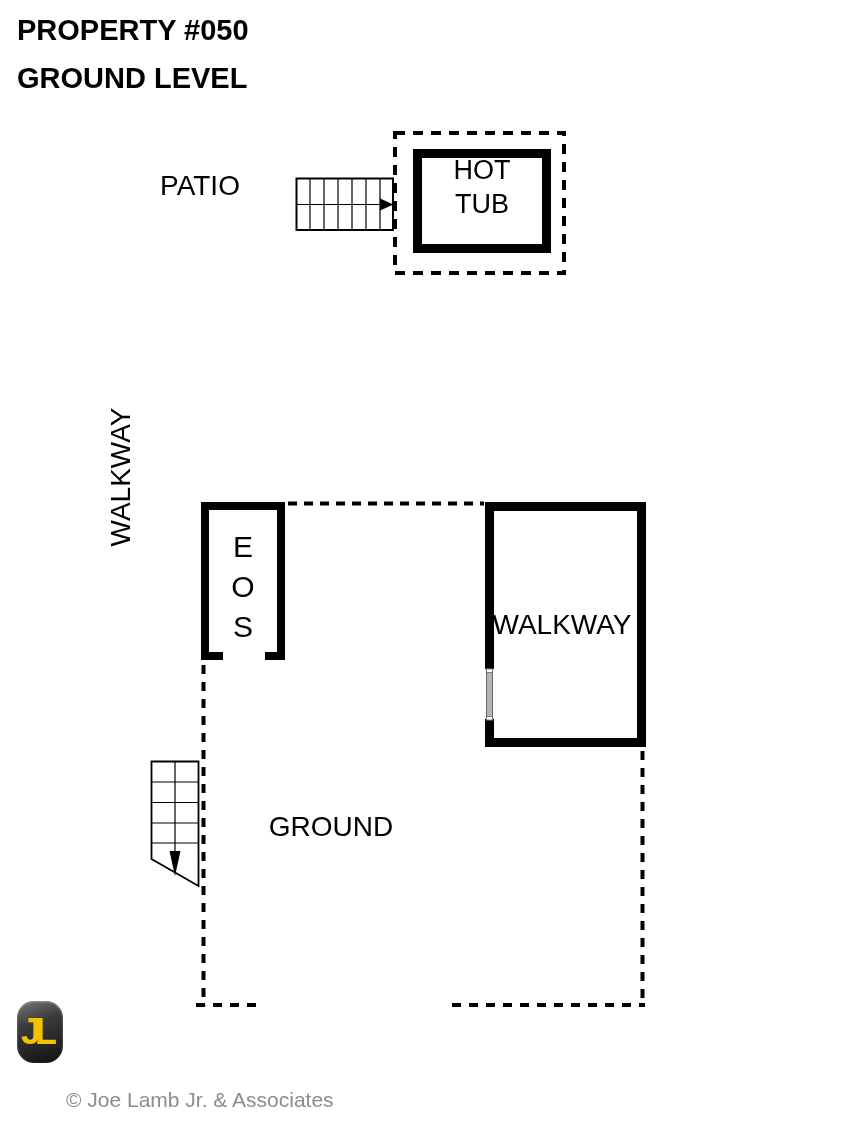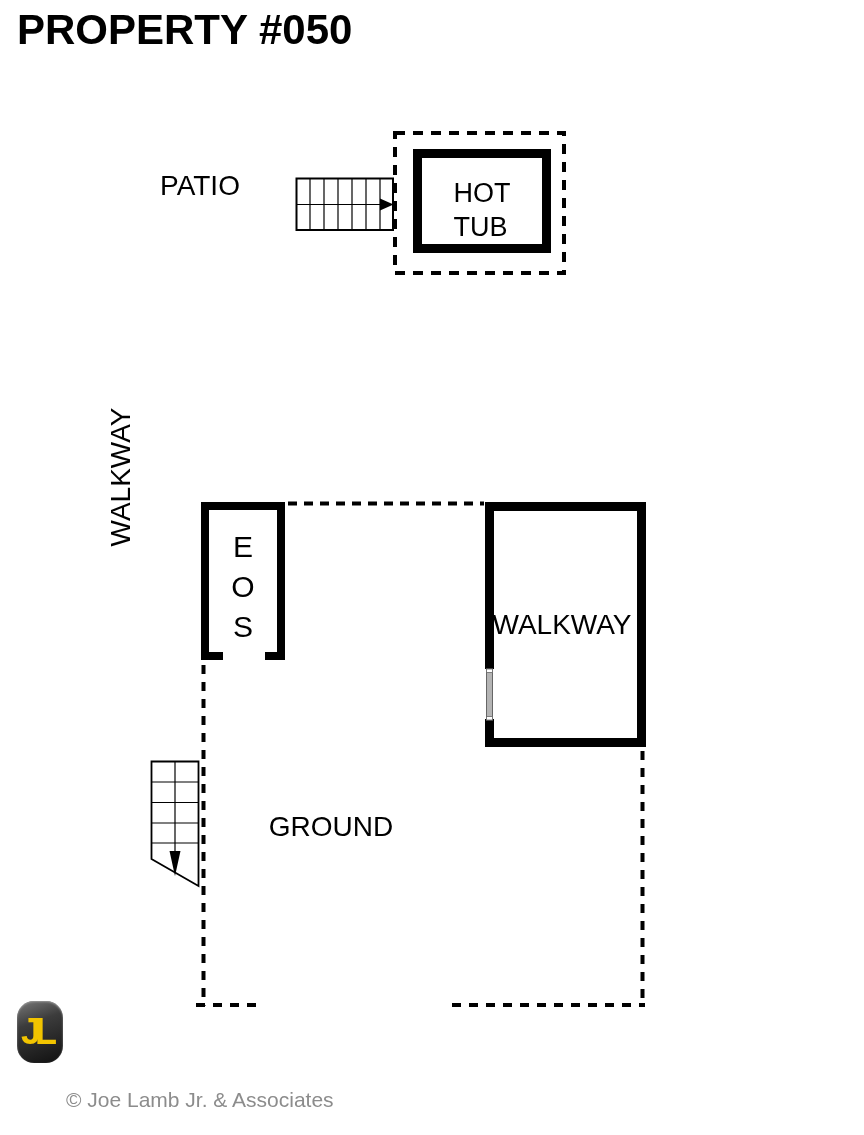--- a/index.html
+++ b/index.html
@@ -10,38 +10,38 @@
     background: #ffffff;
     font-family: "Liberation Sans", sans-serif;
     overflow: hidden;
   }
   .plan-svg { position: absolute; left: 0; top: 0; }
 
   .title {
     position: absolute;
     left: 17px;
     top: 6px;
-    font-size: 42px;
+    font-size: 29px;
     font-weight: 700;
     line-height: 48px;
     color: #000;
     letter-spacing: 0px;
     white-space: nowrap;
   }
 
   .room-label {
     position: absolute;
     transform: translate(-50%, -50%);
     font-size: 28px;
     color: #000;
     white-space: nowrap;
   }
   .label-patio    { left: 200px; top: 186px; }
   .label-walkway  { left: 121px; top: 477px; transform: translate(-50%,-50%) rotate(-90deg); }
-  .label-hottub   { left: 482px; top: 210px; line-height: 34px; font-size: 27px; }
+  .label-hottub   { left: 482px; top: 187px; text-align: center; line-height: 34px; font-size: 27px; }
   .label-utility  { left: 562px; top: 625px; }
   .label-carport  { left: 331px; top: 827px; }
   .label-eos      { left: 243px; top: 587px; text-align: center; line-height: 40px; font-size: 30px; }
   .label-eos span { display: block; }
 
   .footer-logo {
     position: absolute;
     left: 17px;
     top: 1001px;
     width: 46px;
@@ -130,20 +130,21 @@
       <line x1="151.5" y1="802.5" x2="198.5" y2="802.5" stroke="#000" stroke-width="1.2"></line>
       <line x1="151.5" y1="823" x2="198.5" y2="823" stroke="#000" stroke-width="1.2"></line>
       <line x1="151.5" y1="843" x2="198.5" y2="843" stroke="#000" stroke-width="1.2"></line>
       <line x1="175" y1="761.5" x2="175" y2="855" stroke="#000" stroke-width="1.2"></line>
       <polygon points="169.5,851 180.5,851 175,876" fill="#000"></polygon>
     </g>
   </svg>
 
   <div class="title">
     <div>PROPERTY #050</div>
+    <div>GROUND LEVEL</div>
   </div>
 
   <div class="room-label label-patio">PATIO</div>
 
   <div class="room-label label-walkway">WALKWAY</div>
 
   <div class="room-label label-hottub">
     <div>HOT</div>
     <div>TUB</div>
   </div>

